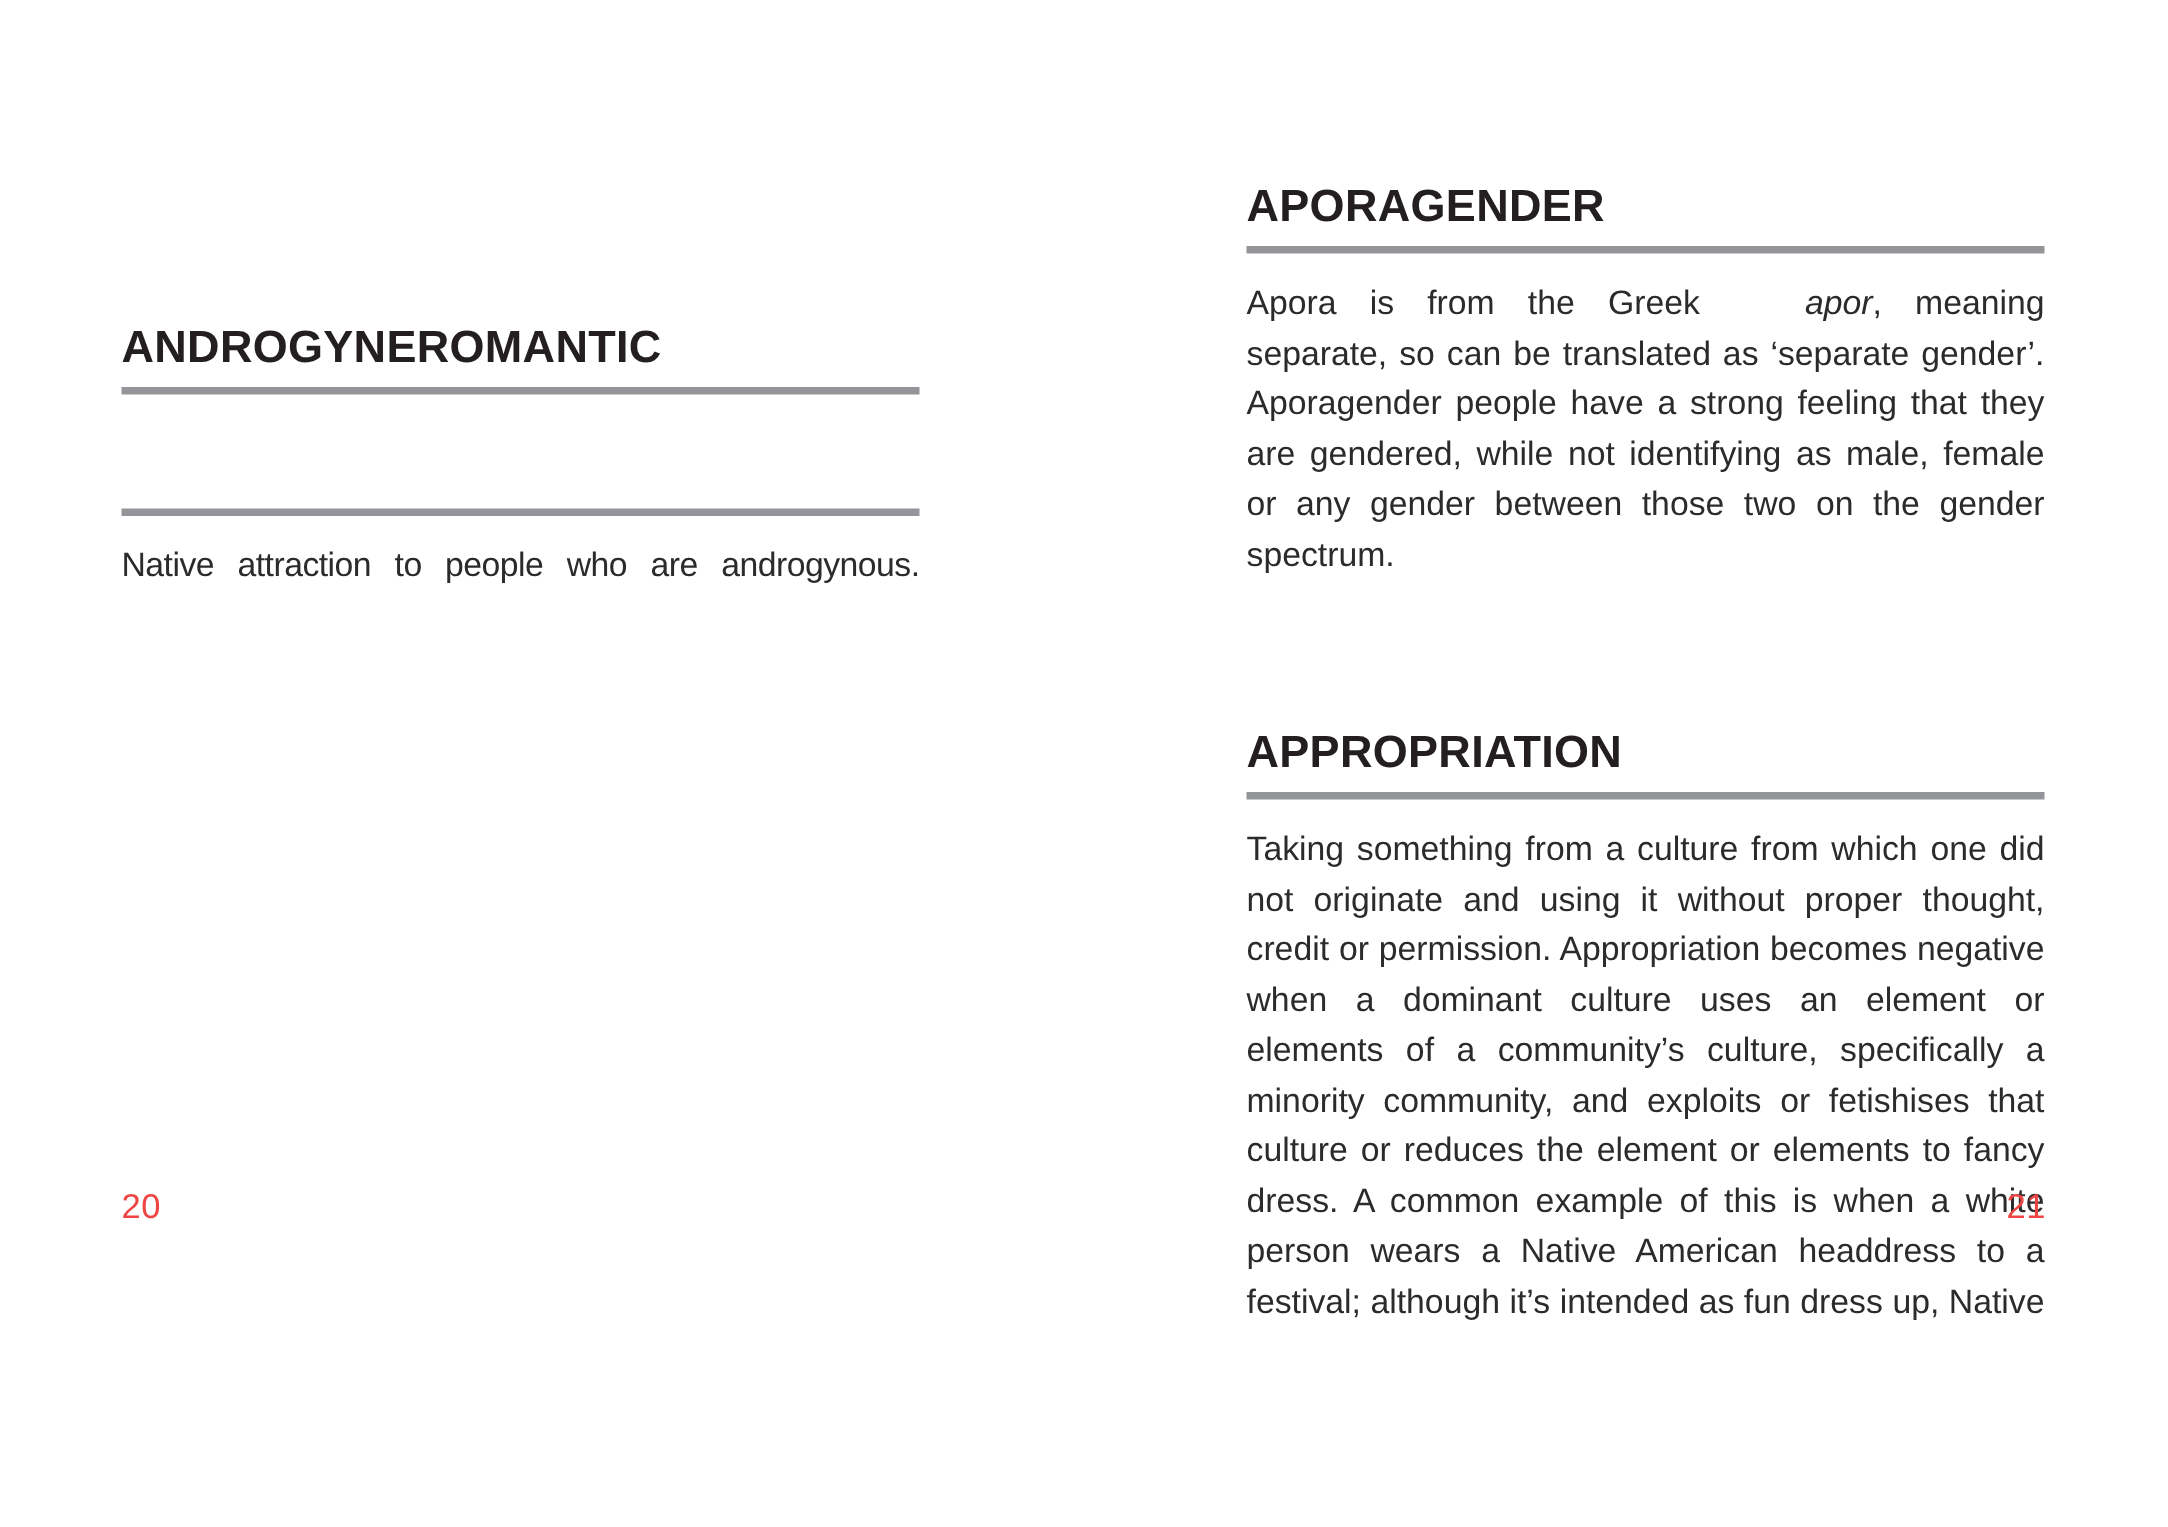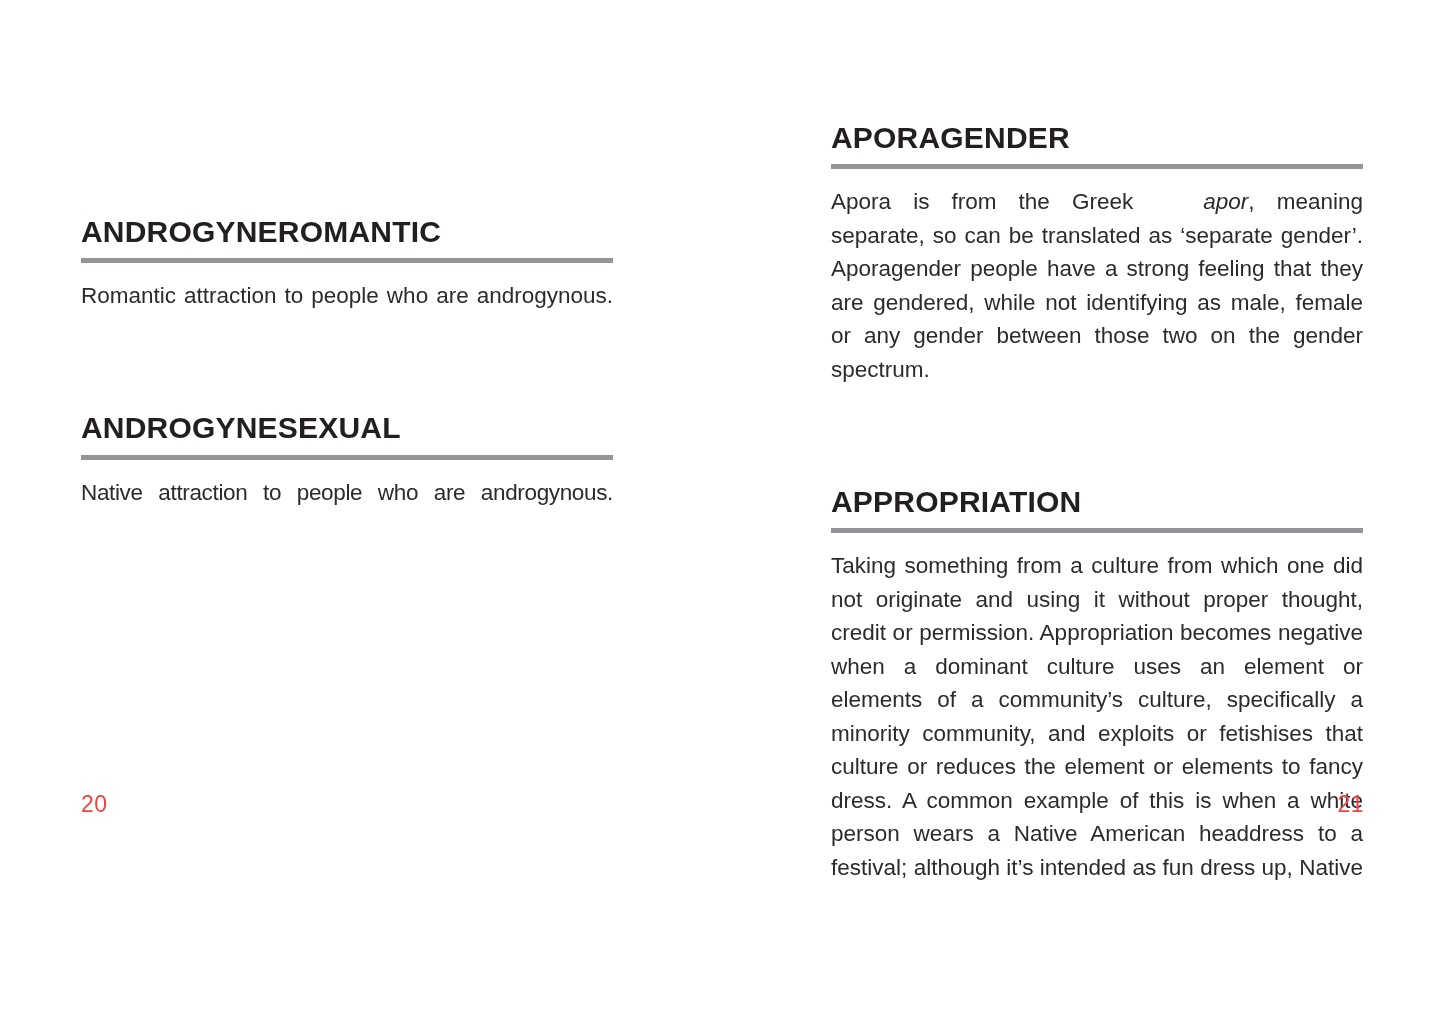--- a/index.html
+++ b/index.html
@@ -109,27 +109,25 @@
 <body>
 
 <div class="spread">
 
   <div class="page page-left">
     <div class="column">
 
       <div class="entry">
         <h2 class="entry-heading">ANDROGYNEROMANTIC</h2>
         <div class="entry-rule"></div>
-        <p class="entry-body">Romantic attraction to people who are androgynous.</p>
       </div>
 
       <div class="gap-entry"></div>
 
       <div class="entry">
-        <h2 class="entry-heading">ANDROGYNESEXUAL</h2>
         <div class="entry-rule"></div>
         <p class="entry-body tight">Native attraction to people who are androgynous.</p>
       </div>
 
       <div class="gap-entry-sm"></div>
 
 
     </div>
 
     <div class="folio folio-left">20</div>

